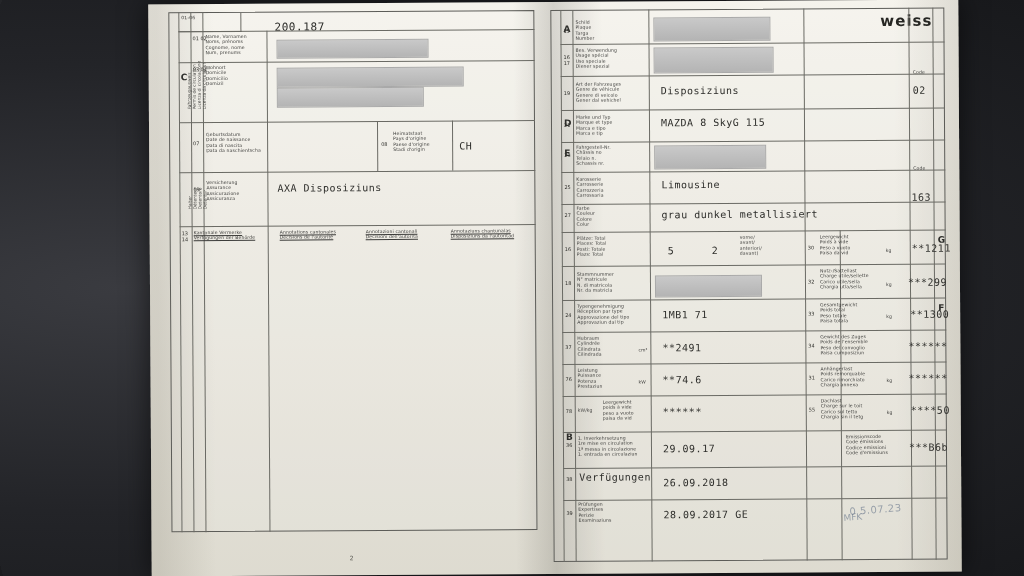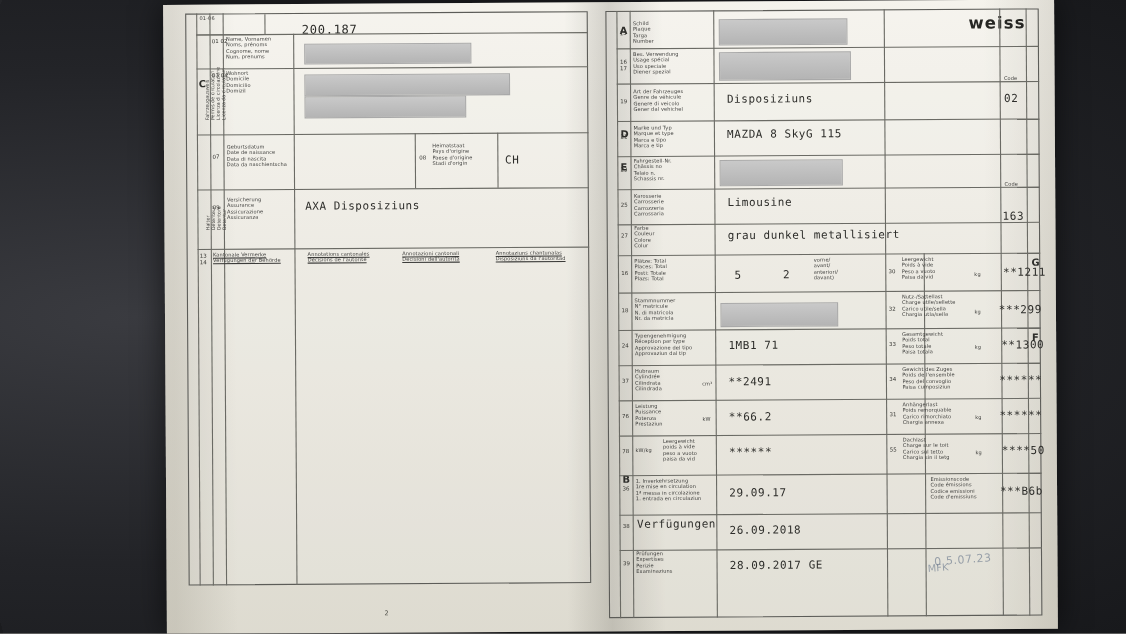--- a/index.html
+++ b/index.html
@@ -328,21 +328,21 @@
 Paisa cumposiziun</div>
       <div class="mid" style="left:358px;top:341px;">******</div>
 
       <div class="row" style="left:12px;right:6px;top:394px;"></div>
       <div class="num" style="left:15px;top:374px;">76</div>
       <div class="lbl" style="left:27px;top:366px;width:58px;">Leistung
 Puissance
 Potenza
 Prestaziun</div>
       <div class="lbl" style="left:88px;top:378px;">kW</div>
-      <div class="mid" style="left:112px;top:373px;">**66.2</div>
+      <div class="mid" style="left:112px;top:373px;">**74.6</div>
       <div class="num" style="left:258px;top:374px;">31</div>
       <div class="lbl" style="left:270px;top:366px;width:64px;">Anhängerlast
 Poids remorquable
 Carico rimorchiato
 Chargia annexa</div>
       <div class="lbl" style="left:336px;top:378px;">kg</div>
       <div class="mid" style="left:358px;top:373px;">******</div>
 
       <div class="row" style="left:12px;right:6px;top:430px;"></div>
       <div class="num" style="left:15px;top:406px;">78</div>

